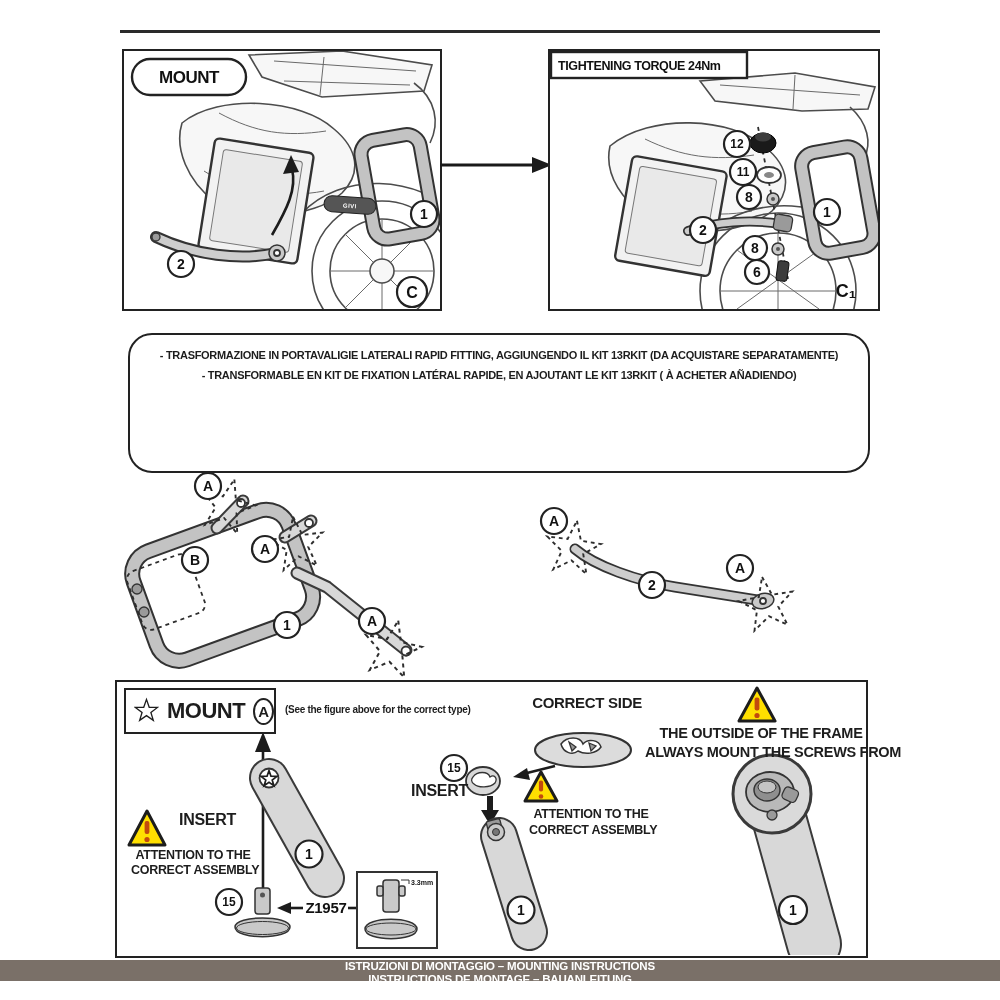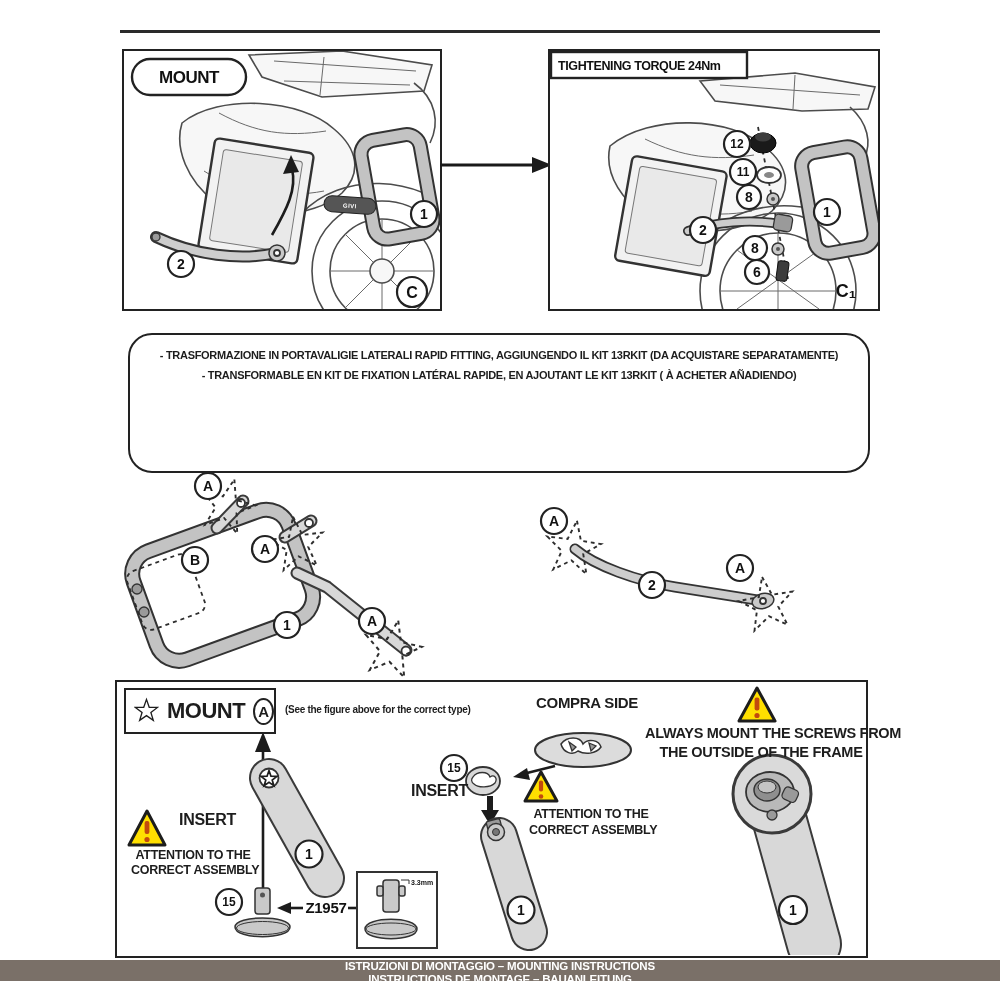--- a/index.html
+++ b/index.html
@@ -429,25 +429,25 @@
 
     <div class="abs type-box">
       <svg width="34" height="34" viewBox="-20 -20 40 40">
         <use href="#star" class="star-solid" transform="scale(0.62)"></use>
       </svg>
       <span class="type-label">MOUNT</span>
       <span class="type-letter">A</span>
     </div>
     <div class="abs see-note lbl">(See the figure above for the correct type)</div>
 
-    <div class="abs lbl" style="left:415px;top:12px;width:110px;text-align:center;font-size:15px">COMPRA SIDE</div>
+    <div class="abs lbl" style="left:415px;top:12px;width:110px;text-align:center;font-size:15px">CORRECT SIDE</div>
 
     <div class="abs" style="left:528px;top:42px;width:232px;text-align:center">
+      <div class="lbl" style="font-size:14.5px;line-height:19px">THE OUTSIDE OF THE FRAME</div>
       <div class="lbl" style="font-size:14.5px;line-height:19px">ALWAYS MOUNT THE SCREWS FROM</div>
-      <div class="lbl" style="font-size:14.5px;line-height:19px">THE OUTSIDE OF THE FRAME</div>
     </div>
 
     <div class="abs lbl" style="left:62px;top:129px;font-size:16px">INSERT</div>
     <div class="abs" style="left:14px;top:166px;width:124px;text-align:center">
       <div class="lbl" style="font-size:12.5px;line-height:15px">ATTENTION TO THE</div>
       <div class="lbl" style="font-size:12.5px;line-height:15px">CORRECT ASSEMBLY</div>
     </div>
 
     <div class="abs lbl" style="left:294px;top:100px;font-size:16px">INSERT</div>
     <div class="abs" style="left:412px;top:124px;width:124px;text-align:center">

